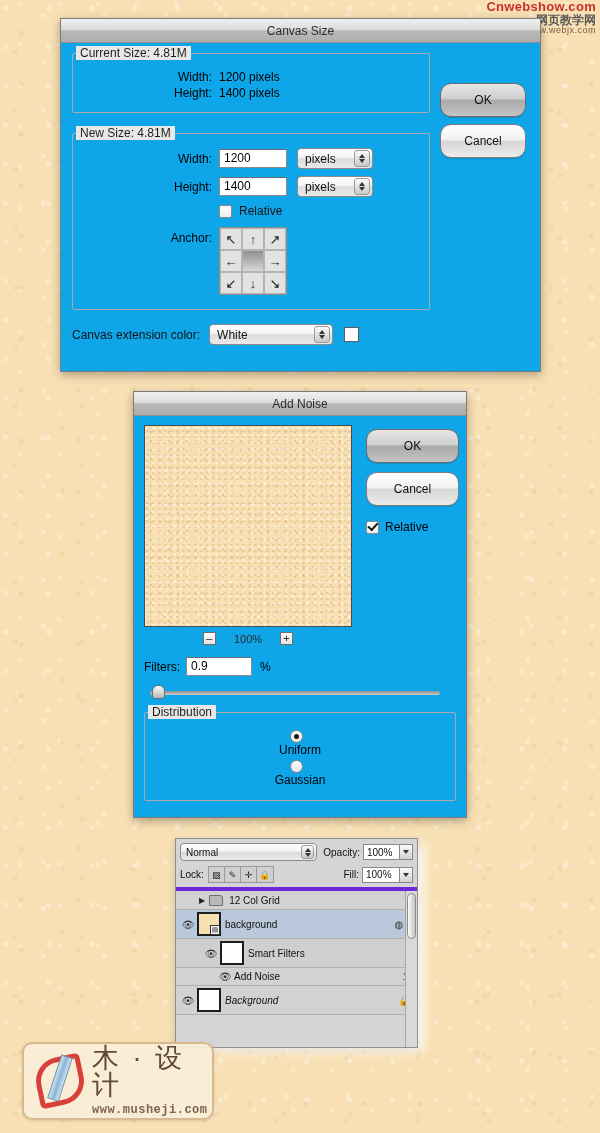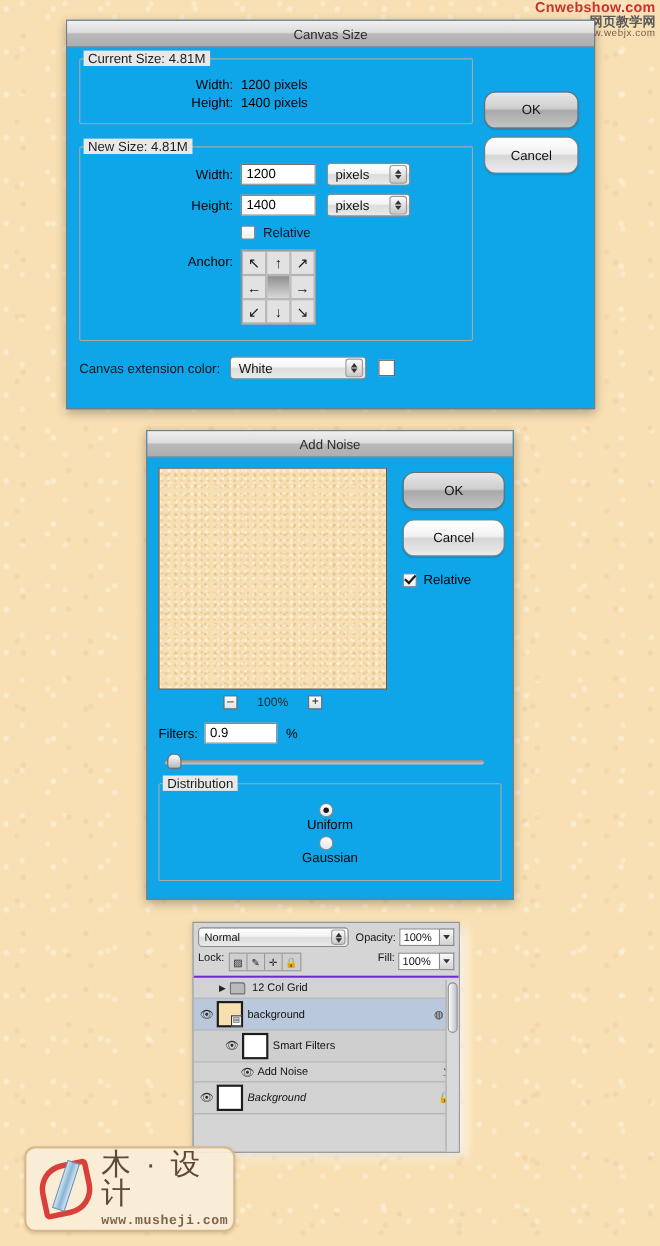--- a/index.html
+++ b/index.html
@@ -251,22 +251,22 @@
     margin-left: 3px;
   }
   .mini-arrow {
     width: 13px; height: 16px; border: 1px solid #8a8a8a; border-left: none;
     background: linear-gradient(to bottom,#fafafa,#d2d2d2);
     display:flex; align-items:center; justify-content:center;
   }
   .mini-arrow i { width:0;height:0;border-left:3px solid transparent;border-right:3px solid transparent;border-top:4px solid #333; }
 
   .lp-lock {
-    display:flex; padding: 2px 4px 4px 4px;
-    border-bottom: 2px solid #6d28d9;
+    display:flex; align-items:center; padding: 2px 4px 4px 4px;
+    border-bottom: 4px solid #6d28d9;
   }
   .lp-lock .lk-lbl { font-size: 10px; margin-right: 4px; }
   .lockbox { display:flex; border:1px solid #9a9a9a; background:#cfcfcf; }
   .lockbox span {
     width: 16px; height: 15px;
     display:flex;align-items:center;justify-content:center;
     border-right: 1px solid #9a9a9a;
     font-size: 9px; color:#222;
   }
   .lockbox span:last-child { border-right: none; }

